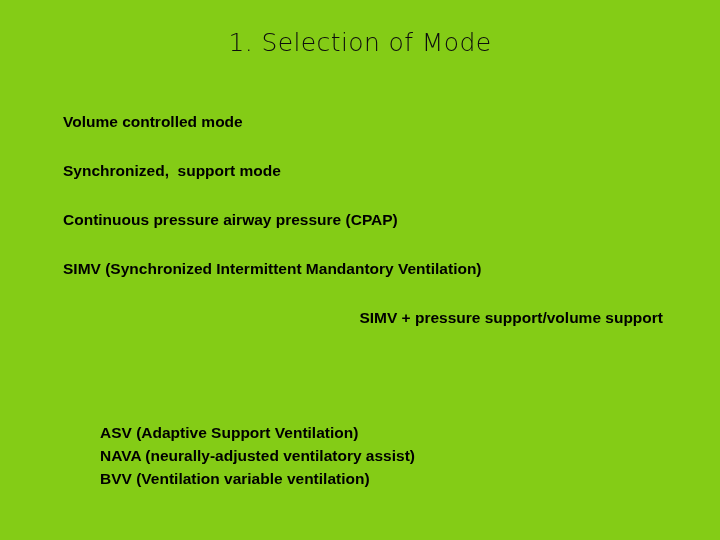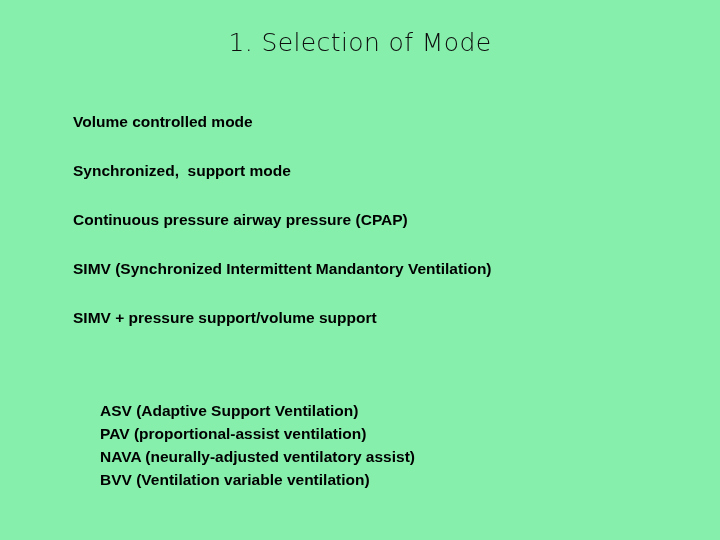--- a/index.html
+++ b/index.html
@@ -12,21 +12,21 @@
     height: 540px;
     overflow: hidden;
     font-family: "Liberation Sans", sans-serif;
     color: #000000;
     position: relative;
   }
 
   .slide {
     position: absolute;
     inset: 0;
-    background: #86efac;
+    background: #84cc16;
   }
 
   
   .slide-title {
     position: absolute;
     left: 0;
     right: 0;
     top: 28px;
     text-align: center;
     font-family: "DejaVu Sans", sans-serif;
@@ -34,45 +34,46 @@
     font-size: 25px;
     line-height: 30px;
     letter-spacing: 0.4px;
     color: #0d0d0d;
     white-space: pre;
   }
 
   
   .main-list {
     position: absolute;
-    left: 73px;
+    left: 63px;
     top: 112px;
     width: 600px;
     list-style: none;
     margin: 0;
     padding: 0;
   }
   .main-list li {
     font-family: "Liberation Sans", sans-serif;
     font-weight: bold;
     font-size: 15.5px;
     line-height: 19px;
     color: #000000;
     white-space: pre;
     margin: 0 0 30px 0;
   }
   .main-list li:last-child {
     margin-bottom: 0;
+    text-align: right;
   }
 
   
   .sub-list {
     position: absolute;
     left: 100px;
-    top: 399px;
+    top: 421px;
     width: 560px;
     list-style: none;
     margin: 0;
     padding: 0;
   }
   .sub-list li {
     font-family: "Liberation Sans", sans-serif;
     font-weight: bold;
     font-size: 15.5px;
     line-height: 23px;
@@ -90,18 +91,17 @@
   <ul class="main-list">
     <li>Volume controlled mode</li>
     <li>Synchronized,  support mode</li>
     <li>Continuous pressure airway pressure (CPAP)</li>
     <li>SIMV (Synchronized Intermittent Mandantory Ventilation)</li>
     <li>SIMV + pressure support/volume support</li>
   </ul>
 
   <ul class="sub-list">
     <li>ASV (Adaptive Support Ventilation)</li>
-    <li>PAV (proportional-assist ventilation)</li>
     <li>NAVA (neurally-adjusted ventilatory assist)</li>
     <li>BVV (Ventilation variable ventilation)</li>
   </ul>
 
 </div>
 
 </body></html>

